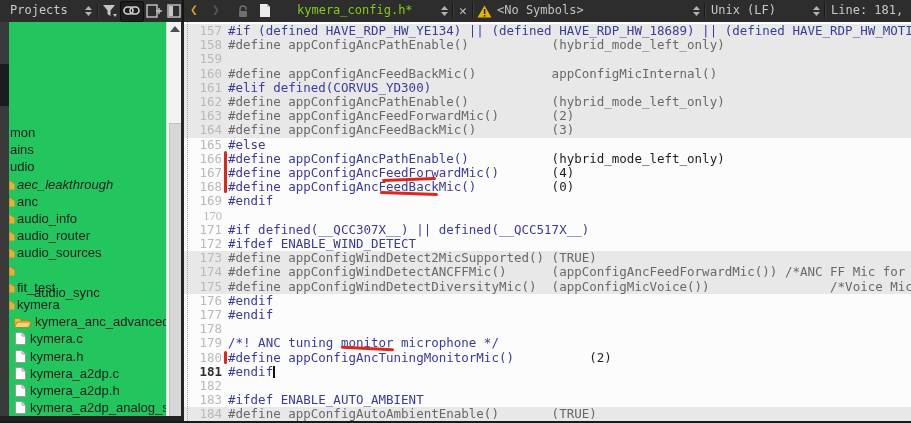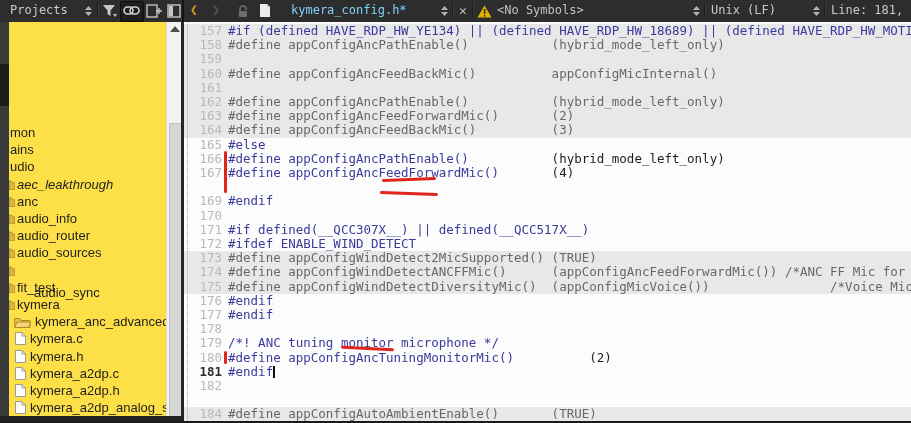--- a/index.html
+++ b/index.html
@@ -13,21 +13,21 @@
   .tb-mainsep{position:absolute;left:182px;top:0;width:2px;height:22px;background:#141414;}
   .spin{position:absolute;top:5px;}
   .icon16{position:absolute;top:3px;}
   .pressed{position:absolute;left:120px;top:1px;width:22px;height:19px;background:#1e1e1e;
            border:1px solid #0e0e0e;border-radius:2px;}
   .chev{position:absolute;top:2px;font-size:13px;font-weight:bold;}
   .close-x{position:absolute;top:3px;font-size:13px;color:#bdbdbd;}
   
   .leftstrip{position:absolute;left:0;top:22px;width:9px;height:401px;background:#3a3a3a;}
   .leftstrip .blk{position:absolute;left:0;top:42px;width:9px;height:42px;background:#1c1c1c;}
-  .sidebar{position:absolute;left:9px;top:22px;width:157px;height:395px;background:#fde047;overflow:hidden;}
+  .sidebar{position:absolute;left:9px;top:22px;width:157px;height:395px;background:#22c55e;overflow:hidden;}
   .tree-row{position:absolute;left:0;width:157px;height:17px;}
   .tree-label{position:absolute;top:1px;font-family:"Liberation Sans",sans-serif;font-size:13px;
               color:#1f1f1f;white-space:nowrap;}
   .sb-scroll{position:absolute;left:166px;top:22px;width:15px;height:401px;background:#f3f3f3;
              border-left:1px solid #dcdcdc;}
   .sb-up{position:absolute;left:3px;top:4px;width:0;height:0;border-left:5px solid transparent;
          border-right:5px solid transparent;border-bottom:6px solid #4d4d4d;}
   .sb-thumb{position:absolute;left:2px;top:101px;width:11px;height:292px;background:#d7d7d7;border:1px solid #c2c2c2;}
   .sb-gap{position:absolute;left:181px;top:22px;width:3px;height:401px;background:#262626;}
   .sidebar-bottom{position:absolute;left:0;top:416px;width:183px;height:7px;background:#222;}
@@ -99,21 +99,21 @@
         <path d="M4 7 V5 a3 3 0 0 1 6 0 v1" fill="none" stroke="#6f6f6f" stroke-width="1.5"></path>
         <rect x="3" y="7" width="8" height="6" rx="1" fill="#6f6f6f"></rect>
       </svg>
     </div>
     <div class="icon16" style="left:259px;top:3px">
       <svg width="12" height="15">
         <path d="M1 1 H8 L11 4 V14 H1 Z" fill="#ececec"></path>
         <path d="M8 1 L8 4 H11 Z" fill="#bdbdbd"></path>
       </svg>
     </div>
-    <div class="tb-text" style="left:291px;color:#7dd3fc">kymera_config.h*</div>
+    <div class="tb-text" style="left:297px;color:#84cc16">kymera_config.h*</div>
     <div class="spin" style="left:440px">
       <svg width="9" height="12">
           <path d="M4.5 1 L8 5 H1 Z" fill="#b3b3b3"></path>
           <path d="M4.5 11 L1 7 H8 Z" fill="#b3b3b3"></path>
         </svg>
     </div>
     <div class="tb-sep" style="left:452px"></div>
     <div class="close-x" style="left:459px">✕</div>
     <div class="tb-sep" style="left:472px"></div>
     <div class="icon16" style="left:477px;top:5px">
@@ -255,41 +255,43 @@
     <div class="sb-up"></div>
     <div class="sb-thumb"></div>
   </div>
   <div class="sb-gap"></div>
 
   <div class="editor" id="editor">
       <div class="ed-row inactive" style="top: 2px;"><span class="lnum">157</span><span class="ctext"><span class="sg-nav">#if (defined HAVE_RDP_HW_YE134) || (defined HAVE_RDP_HW_18689) || (defined HAVE_RDP_HW_MOTION)</span></span></div>
       <div class="ed-row inactive" style="top: 16.2px;"><span class="lnum">158</span><span class="ctext"><span class="sg-dim">#define appConfigAncPathEnable()           (hybrid_mode_left_only)</span></span></div>
       <div class="ed-row inactive" style="top: 30.4px;"><span class="lnum">159</span></div>
       <div class="ed-row inactive" style="top: 44.6px;"><span class="lnum">160</span><span class="ctext"><span class="sg-dim">#define appConfigAncFeedBackMic()          appConfigMicInternal()</span></span></div>
-      <div class="ed-row inactive" style="top: 58.8px;"><span class="lnum">161</span></div>
+      <div class="ed-row inactive" style="top: 58.8px;"><span class="lnum">161</span><span class="ctext"><span class="sg-nav">#elif defined(CORVUS_YD300)</span></span></div>
       <div class="ed-row inactive" style="top: 73px;"><span class="lnum">162</span><span class="ctext"><span class="sg-dim">#define appConfigAncPathEnable()           (hybrid_mode_left_only)</span></span></div>
       <div class="ed-row inactive" style="top: 87.2px;"><span class="lnum">163</span><span class="ctext"><span class="sg-dim">#define appConfigAncFeedForwardMic()       (2)</span></span></div>
       <div class="ed-row inactive" style="top: 101.4px;"><span class="lnum">164</span><span class="ctext"><span class="sg-dim">#define appConfigAncFeedBackMic()          (3)</span></span></div>
       <div class="ed-row" style="top: 115.6px;"><span class="lnum">165</span><span class="ctext"><span class="sg-nav">#else</span></span></div>
       <div class="ed-row" style="top: 129.8px;"><span class="lnum">166</span><span class="ctext"><span class="sg-nav">#define appConfigAncPathEnable()</span><span class="sg-drk">           (hybrid_mode_left_only)</span></span></div>
       <div class="ed-row" style="top: 144px;"><span class="lnum">167</span><span class="ctext"><span class="sg-nav">#define appConfigAncFeedForwardMic()</span><span class="sg-drk">       (4)</span></span></div>
+      <div class="ed-row" style="top: 158.2px;"><span class="lnum">168</span><span class="ctext"><span class="sg-nav">#define appConfigAncFeedBackMic()</span><span class="sg-drk">          (0)</span></span></div>
       <div class="ed-row" style="top: 172.4px;"><span class="lnum">169</span><span class="ctext"><span class="sg-nav">#endif</span></span></div>
-      <div class="ed-row" style="top: 186.6px;"><span class="lnum">170</span><span class="ctext"></span></div>
+      <div class="ed-row" style="top: 186.6px; font-family: Liberation Serif, serif;"><span class="lnum">170</span><span class="ctext"></span></div>
       <div class="ed-row" style="top: 200.8px;"><span class="lnum">171</span><span class="ctext"><span class="sg-nav">#if defined(__QCC307X__) || defined(__QCC517X__)</span></span></div>
       <div class="ed-row" style="top: 215px;"><span class="lnum">172</span><span class="ctext"><span class="sg-nav">#ifdef ENABLE_WIND_DETECT</span></span></div>
       <div class="ed-row inactive" style="top: 229.2px;"><span class="lnum">173</span><span class="ctext"><span class="sg-dim">#define appConfigWindDetect2MicSupported() (TRUE)</span></span></div>
       <div class="ed-row inactive" style="top: 243.4px;"><span class="lnum">174</span><span class="ctext"><span class="sg-dim">#define appConfigWindDetectANCFFMic()      (appConfigAncFeedForwardMic()) /*ANC FF Mic for wind detect*/</span></span></div>
       <div class="ed-row inactive" style="top: 257.6px;"><span class="lnum">175</span><span class="ctext"><span class="sg-dim">#define appConfigWindDetectDiversityMic()  (appConfigMicVoice())                /*Voice Mic for SCO*/</span></span></div>
       <div class="ed-row" style="top: 271.8px;"><span class="lnum">176</span><span class="ctext"><span class="sg-nav">#endif</span></span></div>
       <div class="ed-row" style="top: 286px;"><span class="lnum">177</span><span class="ctext"><span class="sg-nav">#endif</span></span></div>
       <div class="ed-row" style="top: 300.2px;"><span class="lnum">178</span><span class="ctext"></span></div>
       <div class="ed-row" style="top: 314.4px;"><span class="lnum">179</span><span class="ctext"><span class="sg-nav">/*! ANC tuning monitor microphone */</span></span></div>
       <div class="ed-row" style="top: 328.6px;"><span class="lnum">180</span><span class="ctext"><span class="sg-nav">#define appConfigAncTuningMonitorMic()</span><span class="sg-drk">          (2)</span></span></div>
       <div class="ed-row" style="top: 342.8px;"><span class="lnum current">181</span><span class="ctext"><span class="sg-nav">#endif</span></span></div>
       <div class="ed-row" style="top: 357px;"><span class="lnum">182</span><span class="ctext"></span></div>
+      <div class="ed-row" style="top: 371.2px;"><span class="lnum">183</span><span class="ctext"><span class="sg-nav">#ifdef ENABLE_AUTO_AMBIENT</span></span></div>
       <div class="ed-row inactive" style="top: 385.4px;"><span class="lnum">184</span><span class="ctext"><span class="sg-dim">#define appConfigAutoAmbientEnable()       (TRUE)</span></span></div>
     </div>
   <div class="gutter-dots"></div>
 
   <div id="overlays">
       <div class="redmark" style="left: 224px; top: 151px; width: 3px; height: 42px; transform: rotate(0deg);"></div>
       <div class="redmark" style="left: 224px; top: 351px; width: 3px; height: 13px; transform: rotate(0deg);"></div>
       <div class="redmark" style="left: 382px; top: 178px; width: 54px; height: 3px; transform: rotate(-2deg);"></div>
       <div class="redmark" style="left: 380px; top: 192px; width: 58px; height: 3px; transform: rotate(2deg);"></div>
       <div class="redmark" style="left: 341px; top: 347px; width: 53px; height: 3px; transform: rotate(3deg);"></div>

